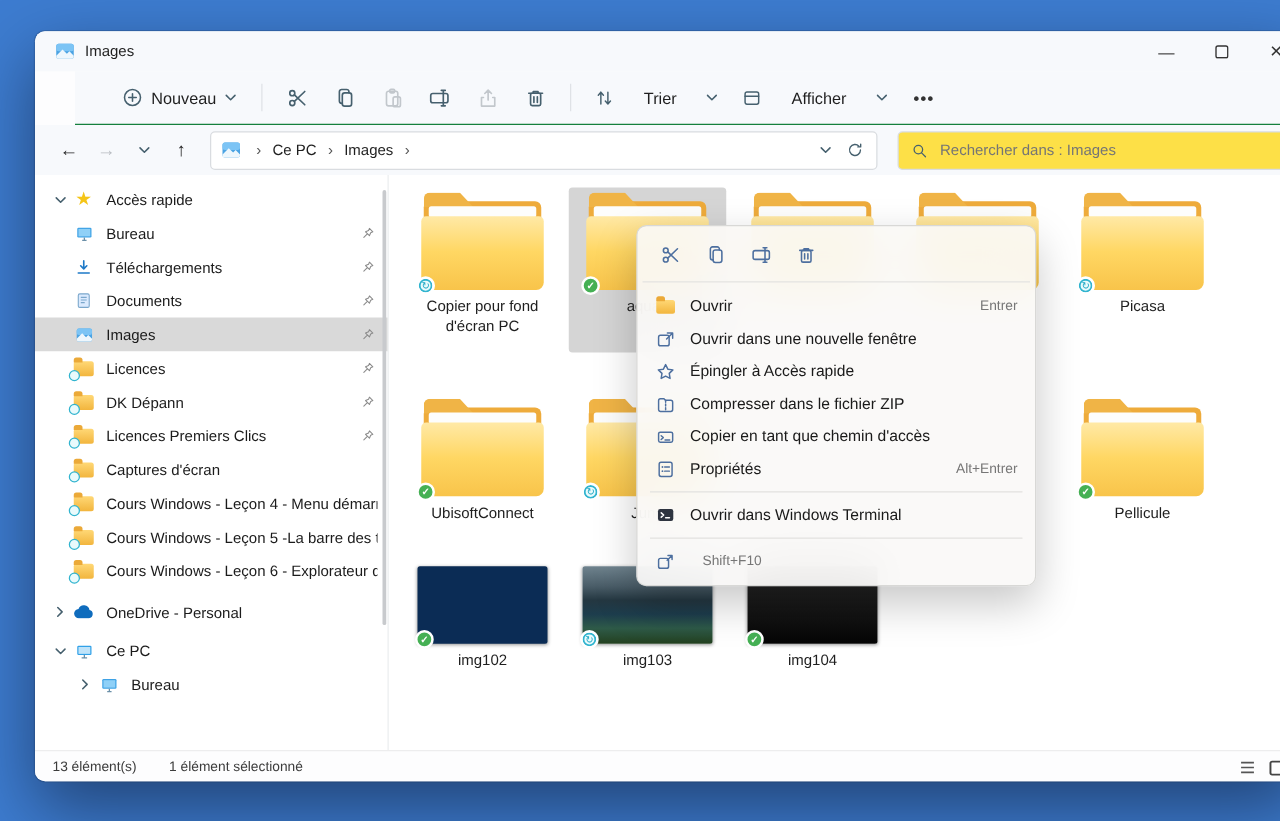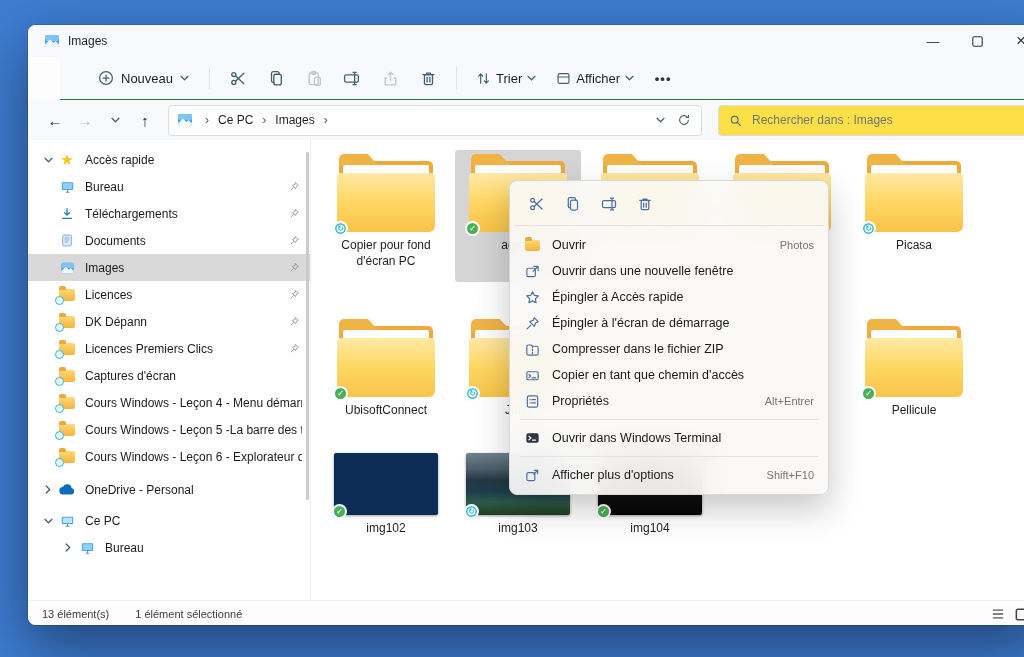--- a/index.html
+++ b/index.html
@@ -18,21 +18,21 @@
   .titlebar{height:32px;display:flex;align-items:center;background:#f7f9fc;padding-left:16px;}
   .title-ico{width:16px;height:16px;margin-right:8px;}
   .title-text{font-size:12px;color:#1f1f1f;}
   .win-controls{margin-left:auto;display:flex;height:100%;}
   .wc{width:44px;display:flex;align-items:center;justify-content:center;color:#333;font-size:13px;}
   
   .toolbar{height:42px;display:flex;align-items:center;background:#f7f9fc;
     border-bottom:1px solid #15803d;padding:0 28px;gap:2px;margin-left:32px;}
   .tb-new{display:flex;align-items:center;gap:7px;padding:6px 10px;border-radius:5px;font-size:13px;color:#1f1f1f;}
   .tb-btn{width:36px;height:30px;display:flex;align-items:center;justify-content:center;border-radius:5px;}
-  .tb-lbl-btn{display:flex;align-items:center;gap:5px;padding:6px 9px;border-radius:5px;font-size:13px;color:#1f1f1f;}
+  .tb-lbl-btn{display:flex;align-items:center;gap:24px;padding:6px 9px;border-radius:5px;font-size:13px;color:#1f1f1f;}
   .tb-sep{width:1px;height:22px;background:#dfe2e6;margin:0 8px;}
   .dots{font-size:13px;letter-spacing:1px;color:#333;font-weight:bold;}
   svg.ic{display:block;}
   .stroke{stroke:#46606e;fill:none;stroke-width:1.25;stroke-linecap:round;stroke-linejoin:round;}
   .stroke.dis{stroke:#c2c7cc;}
   .mstroke{stroke:#4d6f9f;fill:none;stroke-width:1.25;stroke-linecap:round;stroke-linejoin:round;}
   
   .addr{height:40px;display:flex;align-items:center;background:#f7f9fc;padding:0 14px;gap:4px;}
   .nav-a{width:26px;height:26px;display:flex;align-items:center;justify-content:center;
     font-size:15px;color:#222;border-radius:4px;}
@@ -600,48 +600,39 @@
           <path d="M6.7 7v4.2M9.3 7v4.2" class="mstroke"></path>
         </svg>
       </div>
     </div>
 
     <div class="mitem">
       <span class="mico">
           <span class="mfold" style="width:15px;height:11px;"></span>
         </span>
       <span class="mlabel">Ouvrir</span>
-      <span class="msc">Photos</span>
+      <span class="msc">Entrer</span>
     </div>
     <div class="mitem">
       <span class="mico">
         <svg class="ic" width="15" height="15" viewBox="0 0 16 16">
             <rect x="2" y="4.5" width="9" height="9" rx="1.6" class="mstroke"></rect>
             <path d="M9.5 2.5H14V7M13.8 2.7 8.8 7.7" class="mstroke"></path>
           </svg>
       </span>
       <span class="mlabel">Ouvrir dans une nouvelle fenêtre</span>
       <span class="msc"></span>
     </div>
     <div class="mitem">
       <span class="mico">
         <svg class="ic" width="15" height="15" viewBox="0 0 16 16">
             <path d="M8 1.8 9.9 5.7l4.3.6-3.1 3 .7 4.3L8 11.6l-3.8 2 .7-4.3-3.1-3 4.3-.6z" class="mstroke"></path>
           </svg>
       </span>
       <span class="mlabel">Épingler à Accès rapide</span>
-      <span class="msc"></span>
-    </div>
-    <div class="mitem">
-      <span class="mico">
-        <svg class="ic" width="15" height="15" viewBox="0 0 16 16">
-            <path d="M9.8 1.8 14.2 6.2 11.5 7.2 10 11 5 6 8.8 4.5zM6.2 9.8 2.2 13.8" class="mstroke"></path>
-          </svg>
-      </span>
-      <span class="mlabel">Épingler à l'écran de démarrage</span>
       <span class="msc"></span>
     </div>
     <div class="mitem">
       <span class="mico">
         <svg class="ic" width="15" height="15" viewBox="0 0 16 16">
             <path d="M2 4.8c0-.9.7-1.6 1.6-1.6h3l1.2 1.3h4.6c.9 0 1.6.7 1.6 1.6v6.3c0 .9-.7 1.6-1.6 1.6H3.6c-.9 0-1.6-.7-1.6-1.6z" class="mstroke"></path>
             <path d="M8 4.5v9" class="mstroke" stroke-dasharray="1.6 1.6"></path>
           </svg>
       </span>
       <span class="mlabel">Compresser dans le fichier ZIP</span>
@@ -682,21 +673,20 @@
       <span class="msc"></span>
     </div>
     <div class="msep"></div>
     <div class="mitem">
       <span class="mico">
         <svg class="ic" width="15" height="15" viewBox="0 0 16 16">
             <rect x="2" y="5" width="8.5" height="8.5" rx="1.6" class="mstroke"></rect>
             <path d="M10 2.5h3.5V6M13.3 2.7 9.3 6.7" class="mstroke"></path>
           </svg>
       </span>
-      <span class="mlabel">Afficher plus d'options</span>
       <span class="msc">Shift+F10</span>
     </div>
   </div>
 
   <div class="statusbar">
     <span>13 élément(s)</span>
     <span>1 élément sélectionné</span>
     <div class="st-views">
       <svg class="ic" width="14" height="12" viewBox="0 0 16 14">
         <path d="M2 2.5h12M2 7h12M2 11.5h12" stroke="#555" stroke-width="1.6"></path>

